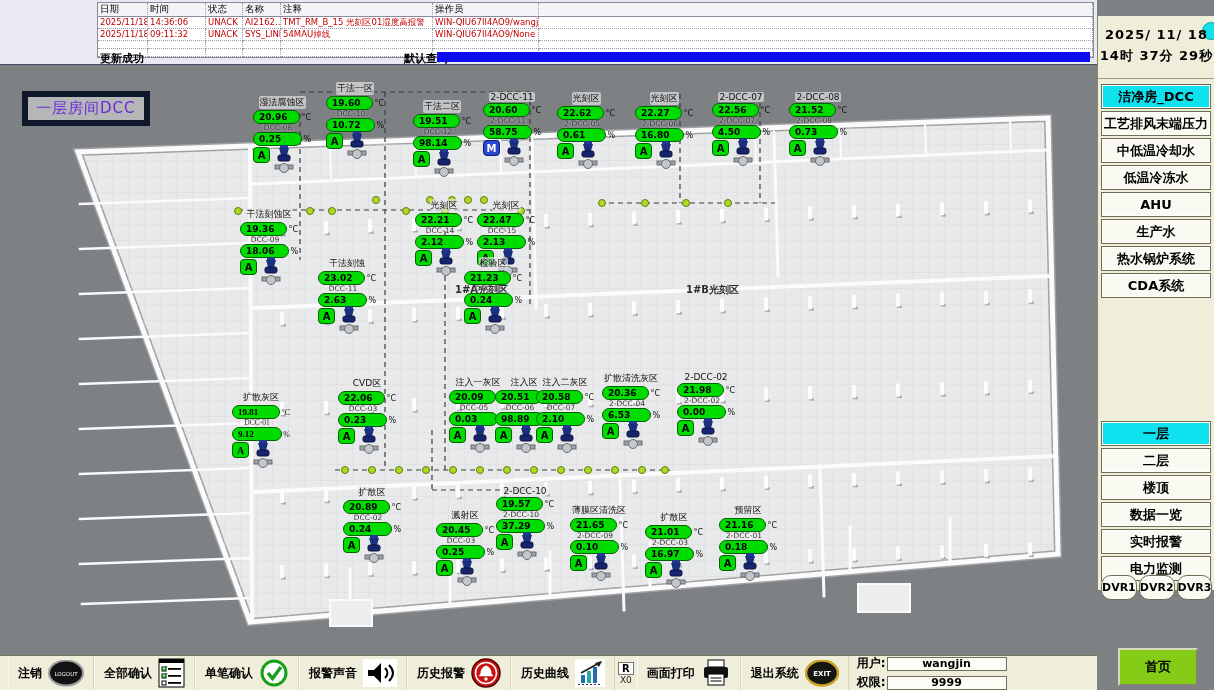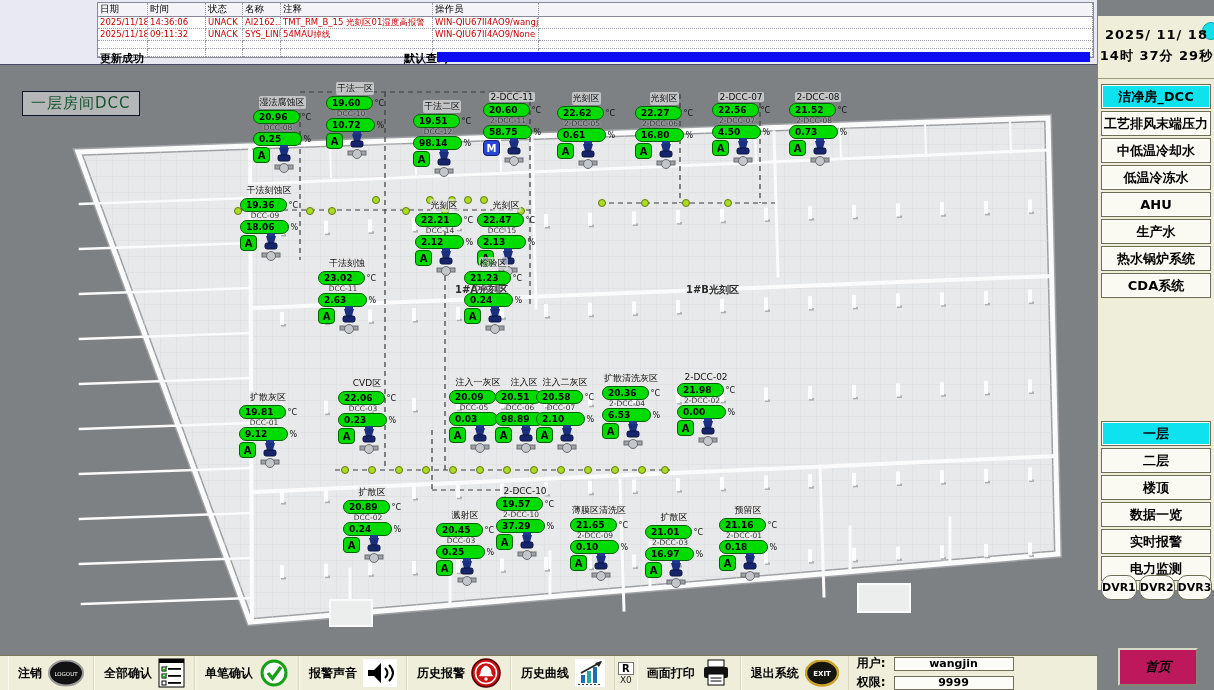--- a/index.html
+++ b/index.html
@@ -25,41 +25,41 @@
   .clock{position:absolute;top:8px;left:0;width:100%;text-align:center;font-weight:bold;color:#000;}
   .clock div{font-size:13px;line-height:21px;letter-spacing:1px;}
   .indicator-dot{position:absolute;right:-5px;top:6px;width:16px;height:16px;border-radius:50%;background:#15dfe8;border:1px solid #0aa7b0;}
   .clock-divider{position:absolute;top:62px;left:0;width:100%;border-top:1px solid #9a9a78;}
   .btn-group{position:absolute;left:3px;width:110px;}
   .sb-btn{height:23px;margin-bottom:2px;background:#fbfaf2;border:1px solid #6d6d54;box-shadow:inset 0 0 0 1px #ffffff;
     font-size:13px;font-weight:bold;color:#000;display:flex;align-items:center;justify-content:center;cursor:default;}
   .sb-btn.active{background:#0fe2ef;}
   .dvr-row{position:absolute;left:3px;top:559px;width:110px;display:flex;gap:2px;}
   .dvr-row .sb-btn{flex:1;margin-bottom:0;font-size:11px;border-radius:10px;}
-  .home-btn{position:absolute;left:20px;top:632px;width:76px;height:34px;background:#be185d;border:2px outset #d8d7c4;
-    font-size:13px;font-weight:bold;display:flex;align-items:center;justify-content:center;font-style:italic;}
+  .home-btn{position:absolute;left:20px;top:632px;width:76px;height:34px;background:#84cc16;border:2px outset #d8d7c4;
+    font-size:13px;font-weight:bold;display:flex;align-items:center;justify-content:center;}
   
   .toolbar{position:absolute;left:0;top:655px;width:1097px;height:35px;background:#efeeda;border-top:1px solid #77775a;
     display:flex;align-items:center;padding-left:8px;box-sizing:border-box;}
   .tb-item{display:flex;align-items:center;gap:6px;padding:0 9px;height:100%;
     border-left:1px solid #fbfaf0;border-right:1px solid #d9d7b8;}
   .tb-label{font-size:12px;font-weight:bold;color:#000;white-space:nowrap;}
   .tb-icon{display:flex;align-items:center;}
   .tb-counter{display:flex;flex-direction:column;align-items:center;padding:0 3px;}
   .r-box{font-size:10px;font-weight:bold;border:1px solid #777;background:#fff;padding:0 3px;line-height:11px;}
   .x-label{font-size:9px;color:#222;line-height:10px;}
   .tb-user{display:flex;flex-direction:column;justify-content:center;gap:2px;padding-left:8px;}
-  .u-row{display:flex;align-items:center;gap:8px;}
+  .u-row{display:flex;align-items:center;gap:1px;}
   .u-label{font-size:12px;font-weight:bold;color:#000;}
   .u-value{width:118px;height:12px;background:#fdfdf8;border:1px solid #70705a;font-size:11px;font-weight:bold;
     text-align:center;line-height:12px;}
   
   .canvas{position:absolute;left:0;top:64px;width:1097px;height:591px;background:#7e8184;overflow:hidden;}
   #plan-svg{position:absolute;left:0;top:0;}
-  .plan-title{position:absolute;left:22px;top:27px;background:#b5b6b8;border:1px solid #0f172a;color:#14532d;
+  .plan-title{position:absolute;left:22px;top:27px;background:#b5b6b8;border:6px solid #0f172a;color:#6d28d9;
     font-size:15px;padding:2px 8px;letter-spacing:1px;}
   .hall-label{position:absolute;font-size:10px;color:#2a2a2a;font-weight:bold;white-space:nowrap;}
   
   .sensor{position:absolute;width:58px;z-index:5;}
   .s-name{font-size:9px;color:#101010;white-space:nowrap;text-align:center;margin-bottom:1px;
     background:rgba(232,232,232,0.65);border-radius:2px;padding:0 1px;width:fit-content;margin-left:auto;margin-right:auto;}
   .s-row{display:flex;align-items:center;}
   .gbox{display:inline-block;width:44px;height:12px;background:#00dc00;border:1px solid #036003;border-radius:7px;
     font-size:9px;font-weight:bold;color:#000;line-height:12px;padding-left:5px;}
   .unit{font-size:8px;color:#111;margin-left:1px;}
@@ -528,21 +528,21 @@
           <span class="badge">A</span>
           <span class="valve"><svg width="24" height="28" viewBox="0 0 24 28">
               <rect x="8" y="0" width="8" height="3" fill="#223a8c"></rect>
               <path d="M7,3 L17,3 L15,10 L9,10 Z" fill="#1a2f80"></path>
               <rect x="6" y="10" width="12" height="6" rx="2" fill="#16246e" stroke="#0a143c"></rect>
               <rect x="3" y="20" width="18" height="4" fill="#9fa3a7" stroke="#6a6d70"></rect>
               <circle cx="12" cy="23" r="4.5" fill="#c3c6ca" stroke="#6a6d70"></circle>
             </svg></span>
         </div>
       </div>
-      <div class="sensor" style="left: 240px; top: 120px;">
+      <div class="sensor" style="left: 240px; top: 144px;">
         <div class="s-name">干法刻蚀区</div>
         <div class="s-row">
           <span class="gbox">19.36</span>
           <span class="unit">°C</span>
         </div>
         <div class="s-code">DCC-09</div>
         <div class="s-row">
           <span class="gbox">18.06</span>
           <span class="unit">%</span>
         </div>
@@ -638,21 +638,21 @@
           <span class="badge">A</span>
           <span class="valve"><svg width="24" height="28" viewBox="0 0 24 28">
               <rect x="8" y="0" width="8" height="3" fill="#223a8c"></rect>
               <path d="M7,3 L17,3 L15,10 L9,10 Z" fill="#1a2f80"></path>
               <rect x="6" y="10" width="12" height="6" rx="2" fill="#16246e" stroke="#0a143c"></rect>
               <rect x="3" y="20" width="18" height="4" fill="#9fa3a7" stroke="#6a6d70"></rect>
               <circle cx="12" cy="23" r="4.5" fill="#c3c6ca" stroke="#6a6d70"></circle>
             </svg></span>
         </div>
       </div>
-      <div class="sensor" style="left: 239px; top: 327px;">
+      <div class="sensor" style="left: 232px; top: 327px; font-family: Liberation Serif, serif;">
         <div class="s-name">扩散灰区</div>
         <div class="s-row">
           <span class="gbox">19.81</span>
           <span class="unit">°C</span>
         </div>
         <div class="s-code">DCC-01</div>
         <div class="s-row">
           <span class="gbox">9.12</span>
           <span class="unit">%</span>
         </div>

